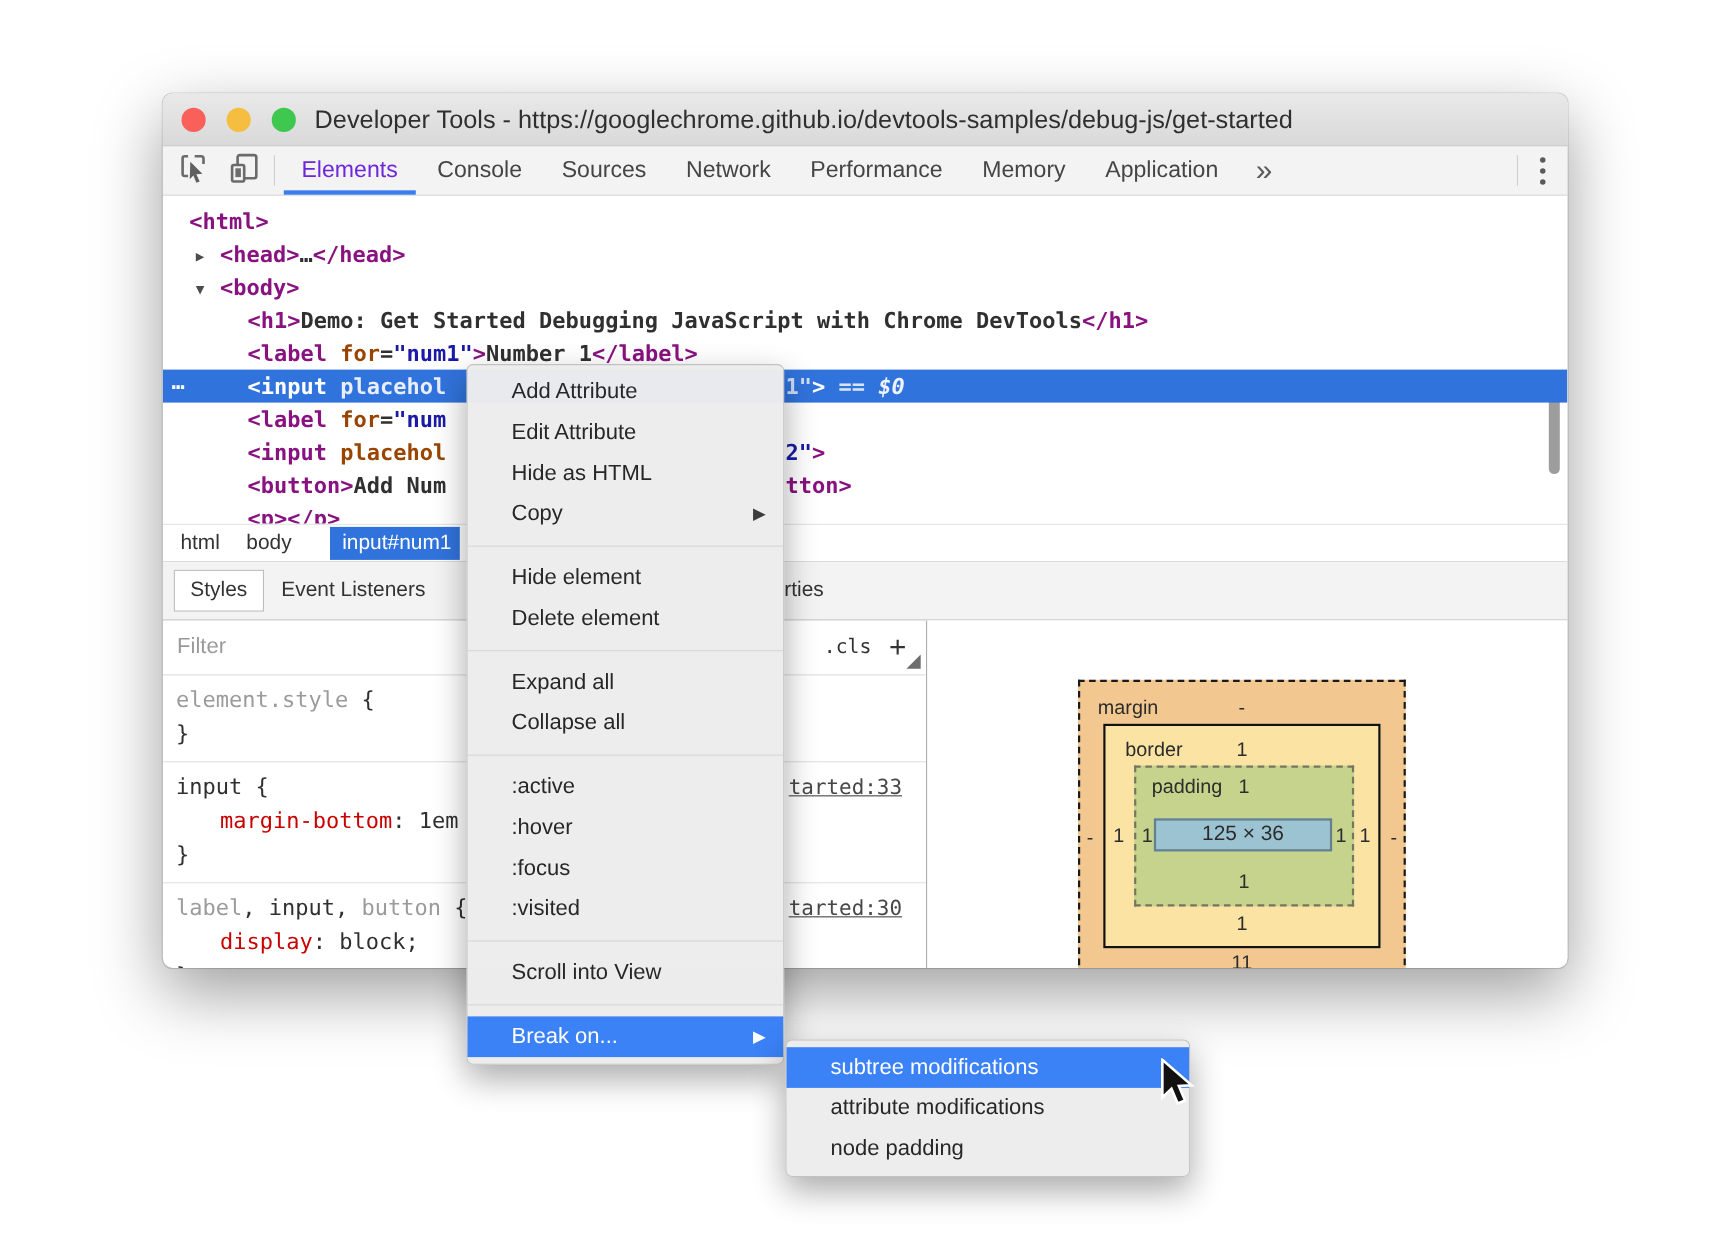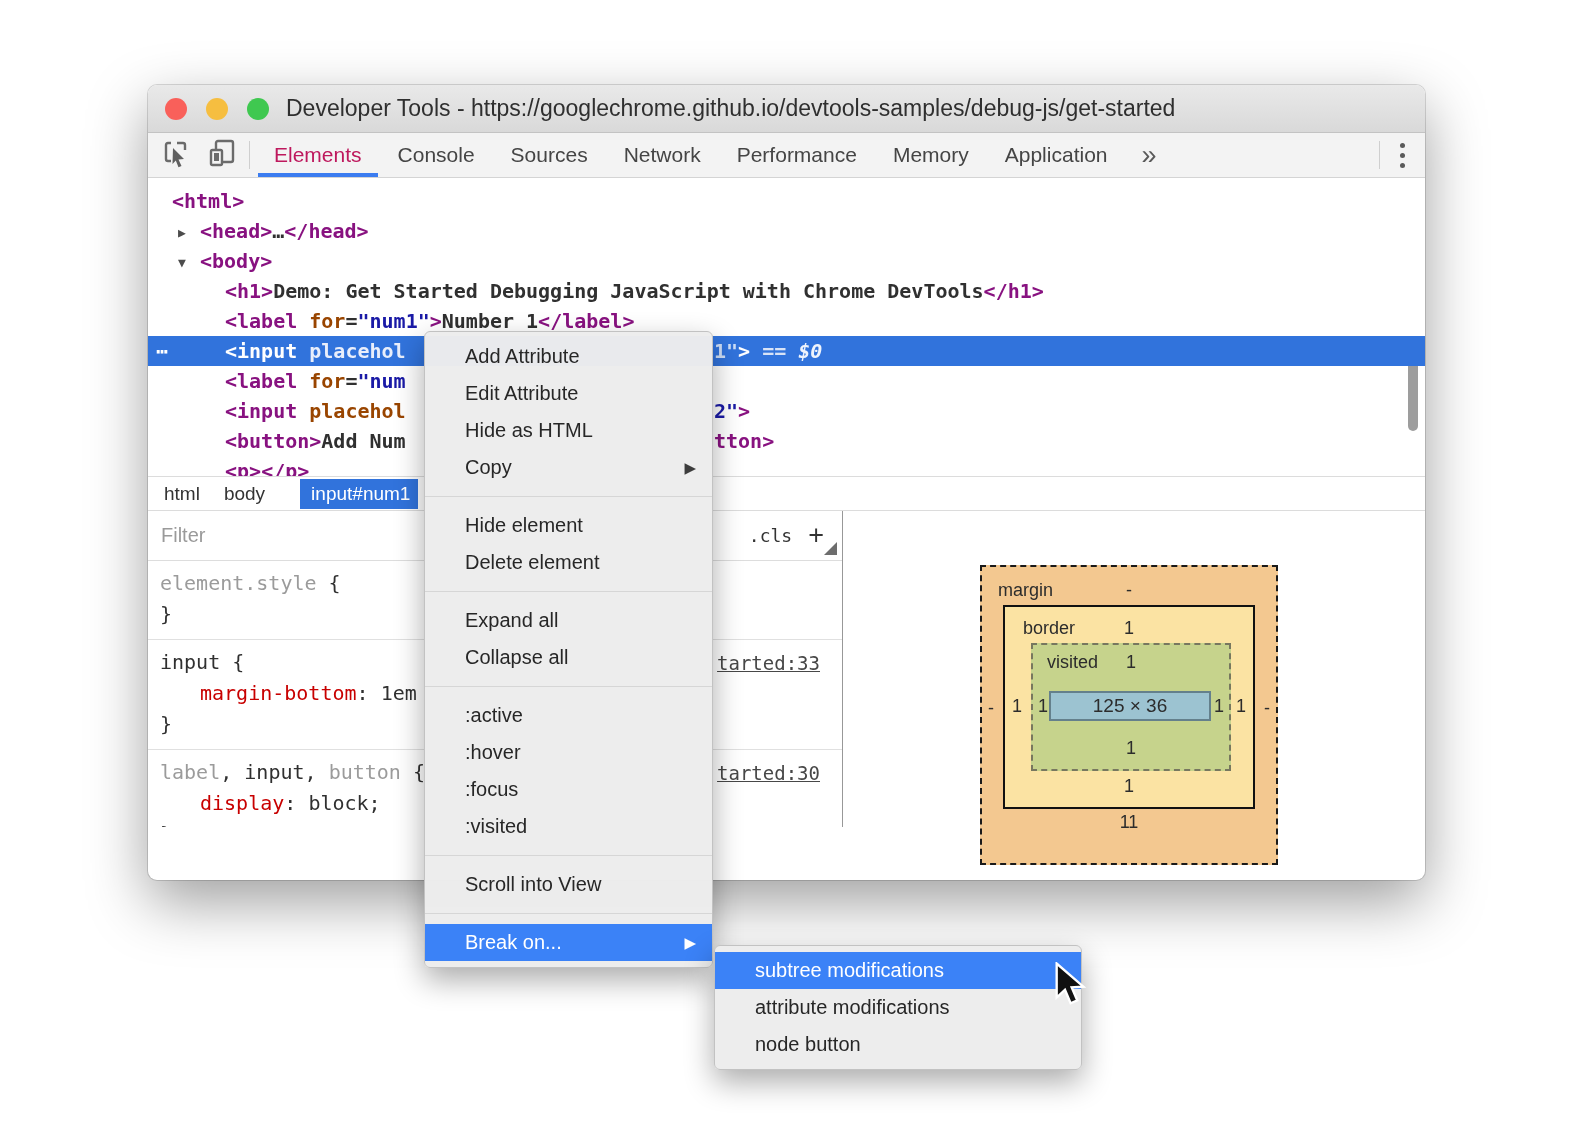--- a/index.html
+++ b/index.html
@@ -20,21 +20,21 @@
   .lights { display:flex; gap:19px; margin-left:17px; }
   .light { width:22px; height:22px; border-radius:50%; }
   .title-text { position:absolute; left:138px; right:20px; font-size:23px; color:#2f2f2f; white-space:nowrap; }
 
   
   .toolbar { height:45px; background:#f3f3f3; border-bottom:1px solid #d4d4d4; display:flex; align-items:stretch; }
   .tool-icons { display:flex; align-items:center; gap:16px; padding:0 12px 0 14px; }
   .tb-sep { width:1px; height:28px; background:#cfcfcf; align-self:center; }
   .tabs { display:flex; align-items:stretch; margin-left:6px; }
   .tab { display:flex; align-items:center; padding:0 18px; font-size:21px; color:#454545; position:relative; cursor:default; }
-  .tab.active { color:#be185d; }
+  .tab.active { color:#6d28d9; }
   .tab.active::after { content:""; position:absolute; left:2px; right:2px; bottom:0; height:4px; background:var(--accent); }
   .tab-overflow { display:flex; align-items:center; font-size:27px; color:#5a5a5a; padding:0 16px; }
   .toolbar-right { margin-left:auto; display:flex; align-items:center; }
   .kebab { display:flex; flex-direction:column; gap:5px; padding:0 20px; }
   .kebab i { width:5px; height:5px; border-radius:50%; background:#5a5a5a; }
 
   
   .dom-tree { height:298px; position:relative; padding-top:8px; font-family:"DejaVu Sans Mono",monospace; font-size:20px; background:#fff; overflow:hidden;font-weight:bold; }
   .dom-row { height:30px; line-height:30px; white-space:nowrap; position:relative; }
   .dom-row.sel { background:var(--sel); }
@@ -169,20 +169,26 @@
       <div class="dom-row" style="padding-left: 77px;"><span class="c-tag">&lt;button&gt;</span><span class="c-txt">Add Num</span><span class="right-frag"><span class="c-tag">tton&gt;</span></span></div>
       <div class="dom-row" style="padding-left: 77px;"><span class="c-tag">&lt;p&gt;</span><span class="c-tag">&lt;/p&gt;</span></div>
     </div>
 
   <div class="crumbs" id="crumbs">
       <span class="crumb">html</span>
       <span class="crumb">body</span>
       <span class="crumb sel-crumb">input#num1</span>
     </div>
 
+  <div class="side-tabs" id="side-tabs">
+
+  <span class="side-tab active">Styles</span>
+      <span class="side-tab">Event Listeners</span>
+      <span class="tab-fragment">rties</span>
+    </div>
 
   <div class="content-row">
     <div class="styles-col">
       <div class="filter-bar">
         <span class="filter-ph">Filter</span>
         <div class="filter-right">
           <span class="cls-btn">.cls</span>
           <span class="add-btn">+</span>
         </div>
         <span class="corner-tri"></span>
@@ -216,21 +222,21 @@
         <span class="cx" style="top:244px">11</span>
 
         <div class="bm-border">
           <span style="left:18px;top:10px">border</span>
           <span class="cx" style="top:10px">1</span>
           <span style="left:7px;top:88px">1</span>
           <span style="right:7px;top:88px">1</span>
           <span class="cx" style="top:168px">1</span>
 
           <div class="bm-padding">
-            <span style="left:14px;top:6px">visited</span>
+            <span style="left:14px;top:6px">padding</span>
             <span class="cx" style="top:6px">1</span>
             <span style="left:5px;top:50px">1</span>
             <span style="right:5px;top:50px">1</span>
             <span class="cx" style="top:92px">1</span>
             <div class="bm-content">125 × 36</div>
           </div>
         </div>
       </div>
     </div>
   </div>
@@ -253,18 +259,18 @@
     <div class="menu-item"><span>:focus</span></div>
     <div class="menu-item"><span>:visited</span></div>
     <div class="menu-sep"></div>
     <div class="menu-item"><span>Scroll into View</span></div>
     <div class="menu-sep"></div>
     <div class="menu-item hl"><span>Break on...</span><span class="menu-arrow">▶</span></div>
   </div>
 <div class="menu menu-sub" id="menu-sub">
     <div class="menu-item hl"><span>subtree modifications</span></div>
     <div class="menu-item"><span>attribute modifications</span></div>
-    <div class="menu-item"><span>node button</span></div>
+    <div class="menu-item"><span>node padding</span></div>
   </div>
 
 <svg class="cursor" width="42" height="46" viewBox="0 0 28 31">
   <path d="M3 1 L3 24 L8.6 18.7 L12.4 27.8 L16.9 25.9 L13.1 17 L21 16.6 Z" fill="#111" stroke="#fff" stroke-width="1.6"></path>
 </svg>
 
 </body></html>

